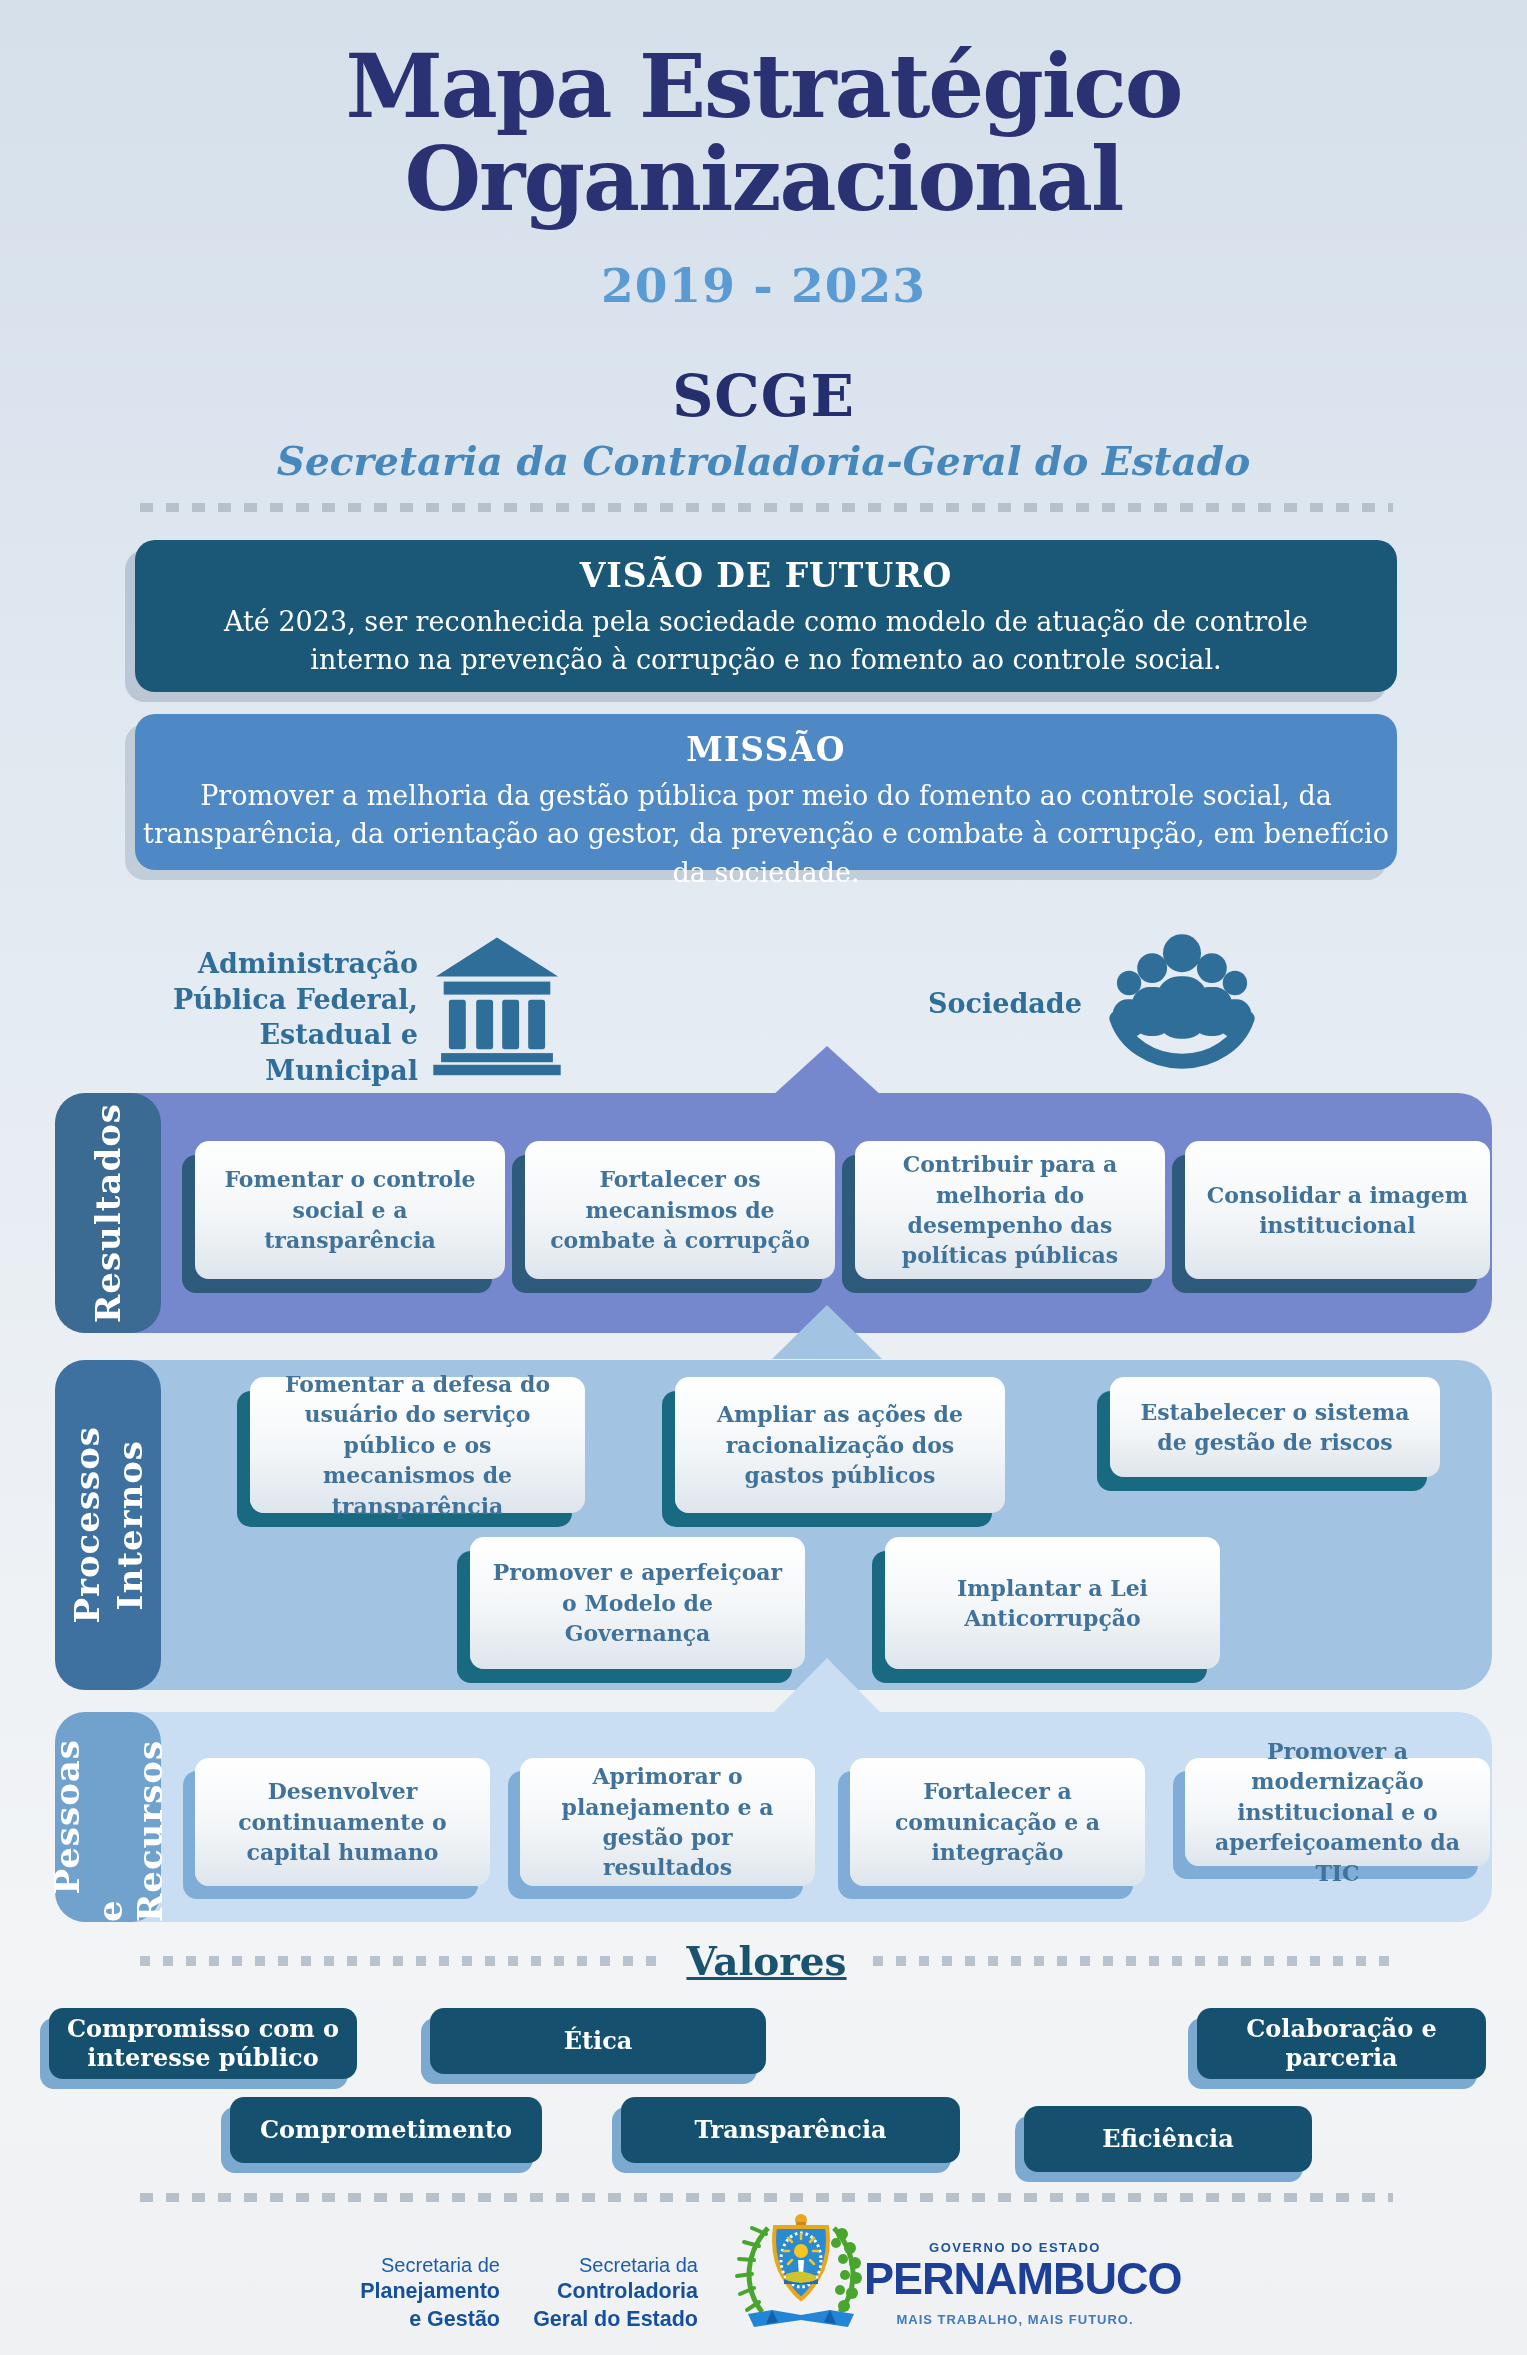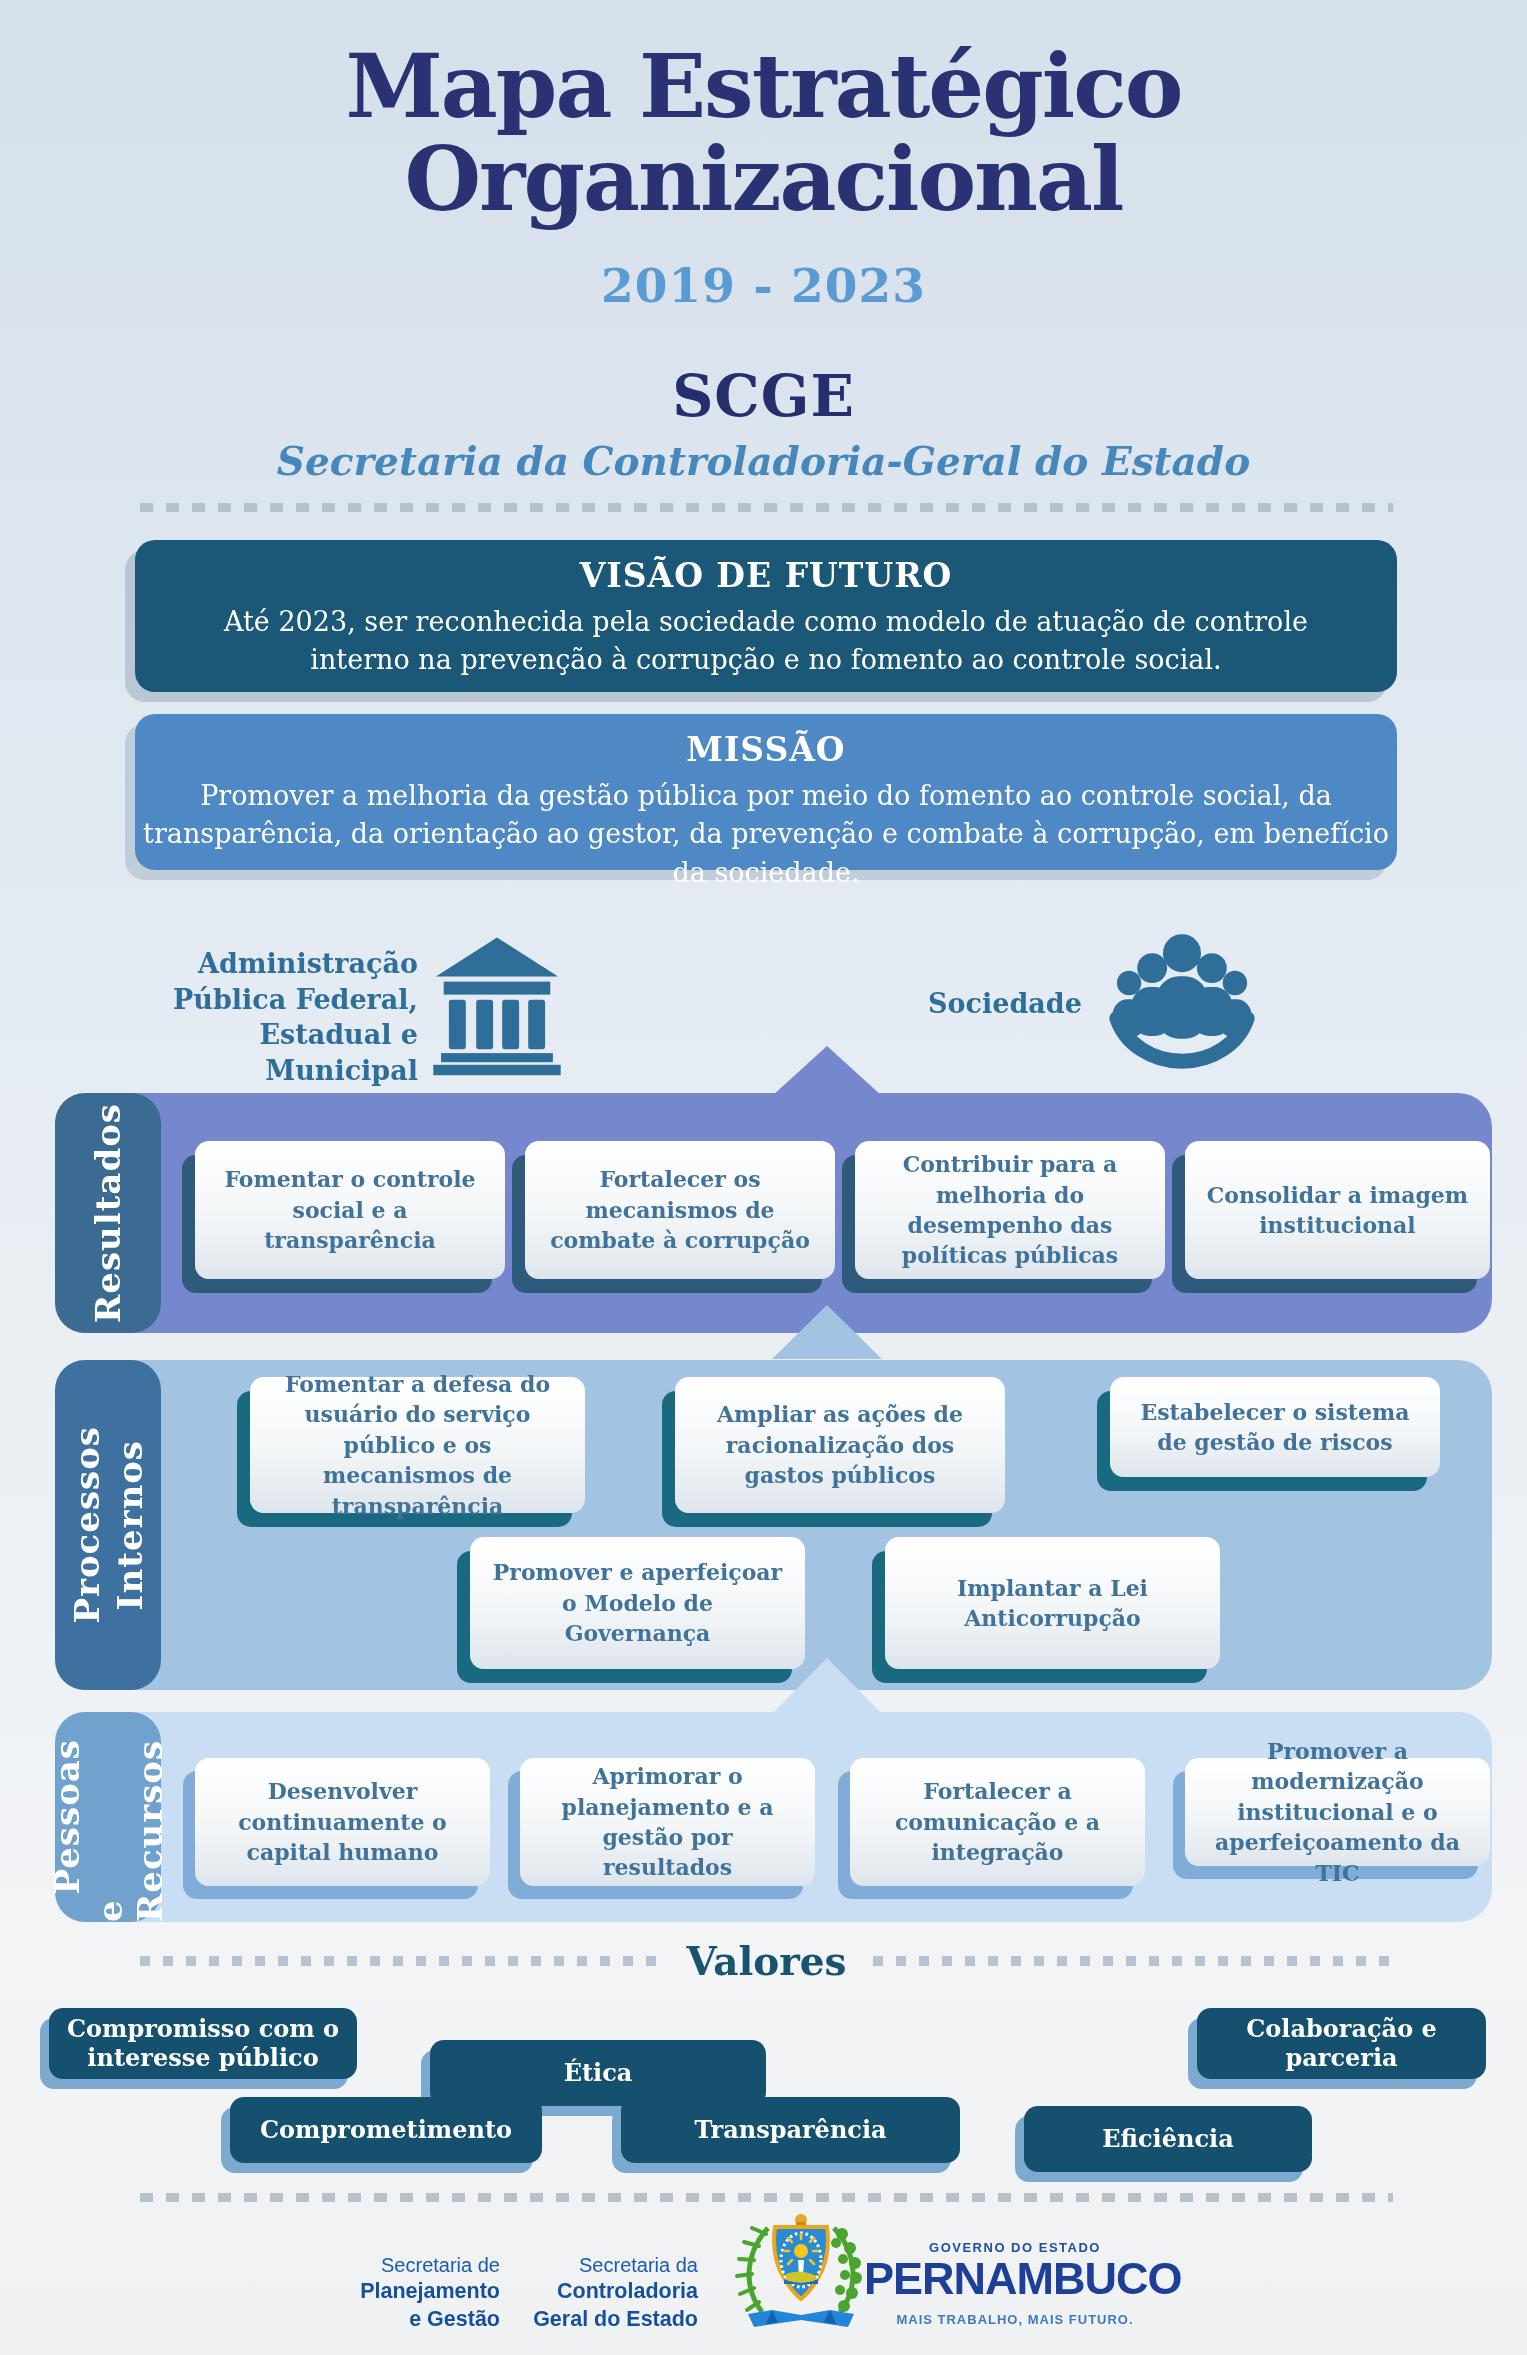--- a/index.html
+++ b/index.html
@@ -82,27 +82,27 @@
   .kc1 { left:140px;  top:46px; width:295px; height:128px; }
   .kc2 { left:465px;  top:46px; width:295px; height:128px; }
   .kc3 { left:795px;  top:46px; width:295px; height:128px; }
   .kc4 { left:1130px; top:46px; width:305px; height:108px; }
 
   
   .valores-head { position:absolute; top:1938px; left:140px; width:1253px;
     display:flex; align-items:center; }
   .dotline { flex:1; height:10px;
     background:repeating-linear-gradient(90deg,#b9c3cd 0 10px,transparent 10px 23px); }
-  .valores-title { font-size:39px; font-weight:bold; color:#19536e; margin:0 26px; }
+  .valores-title { font-size:39px; font-weight:bold; color:#19536e; margin:0 26px;text-decoration:underline; }
   .pill { position:absolute; background:#15516e; border-radius:14px; color:#ffffff;
     display:flex; align-items:center; justify-content:center; text-align:center;
     font-size:24px; font-weight:bold; min-height:66px; line-height:1.22;
     box-shadow:-9px 10px 0 #7ca9cf; padding:6px 14px; }
   .v1 { top:2008px; left:49px;   width:308px; }
-  .v2 { top:2008px; left:430px;  width:336px;margin-top:32px; }
+  .v2 { top:2008px; left:430px;  width:336px; }
   .v3 { top:2008px; left:835px;  width:308px; }
   .v4 { top:2008px; left:1197px; width:289px; }
   .v5 { top:2097px; left:230px;  width:312px; }
   .v6 { top:2097px; left:621px;  width:339px; }
   .v7 { top:2097px; left:1024px; width:288px;margin-top:9px; }
 
   
   .f-sec { position:absolute; top:2252px; text-align:right;
     font-family:"Liberation Sans", sans-serif; color:#1d5cab; }
   .f-sec .l1 { font-size:20px; font-weight:normal; line-height:1.3; }

